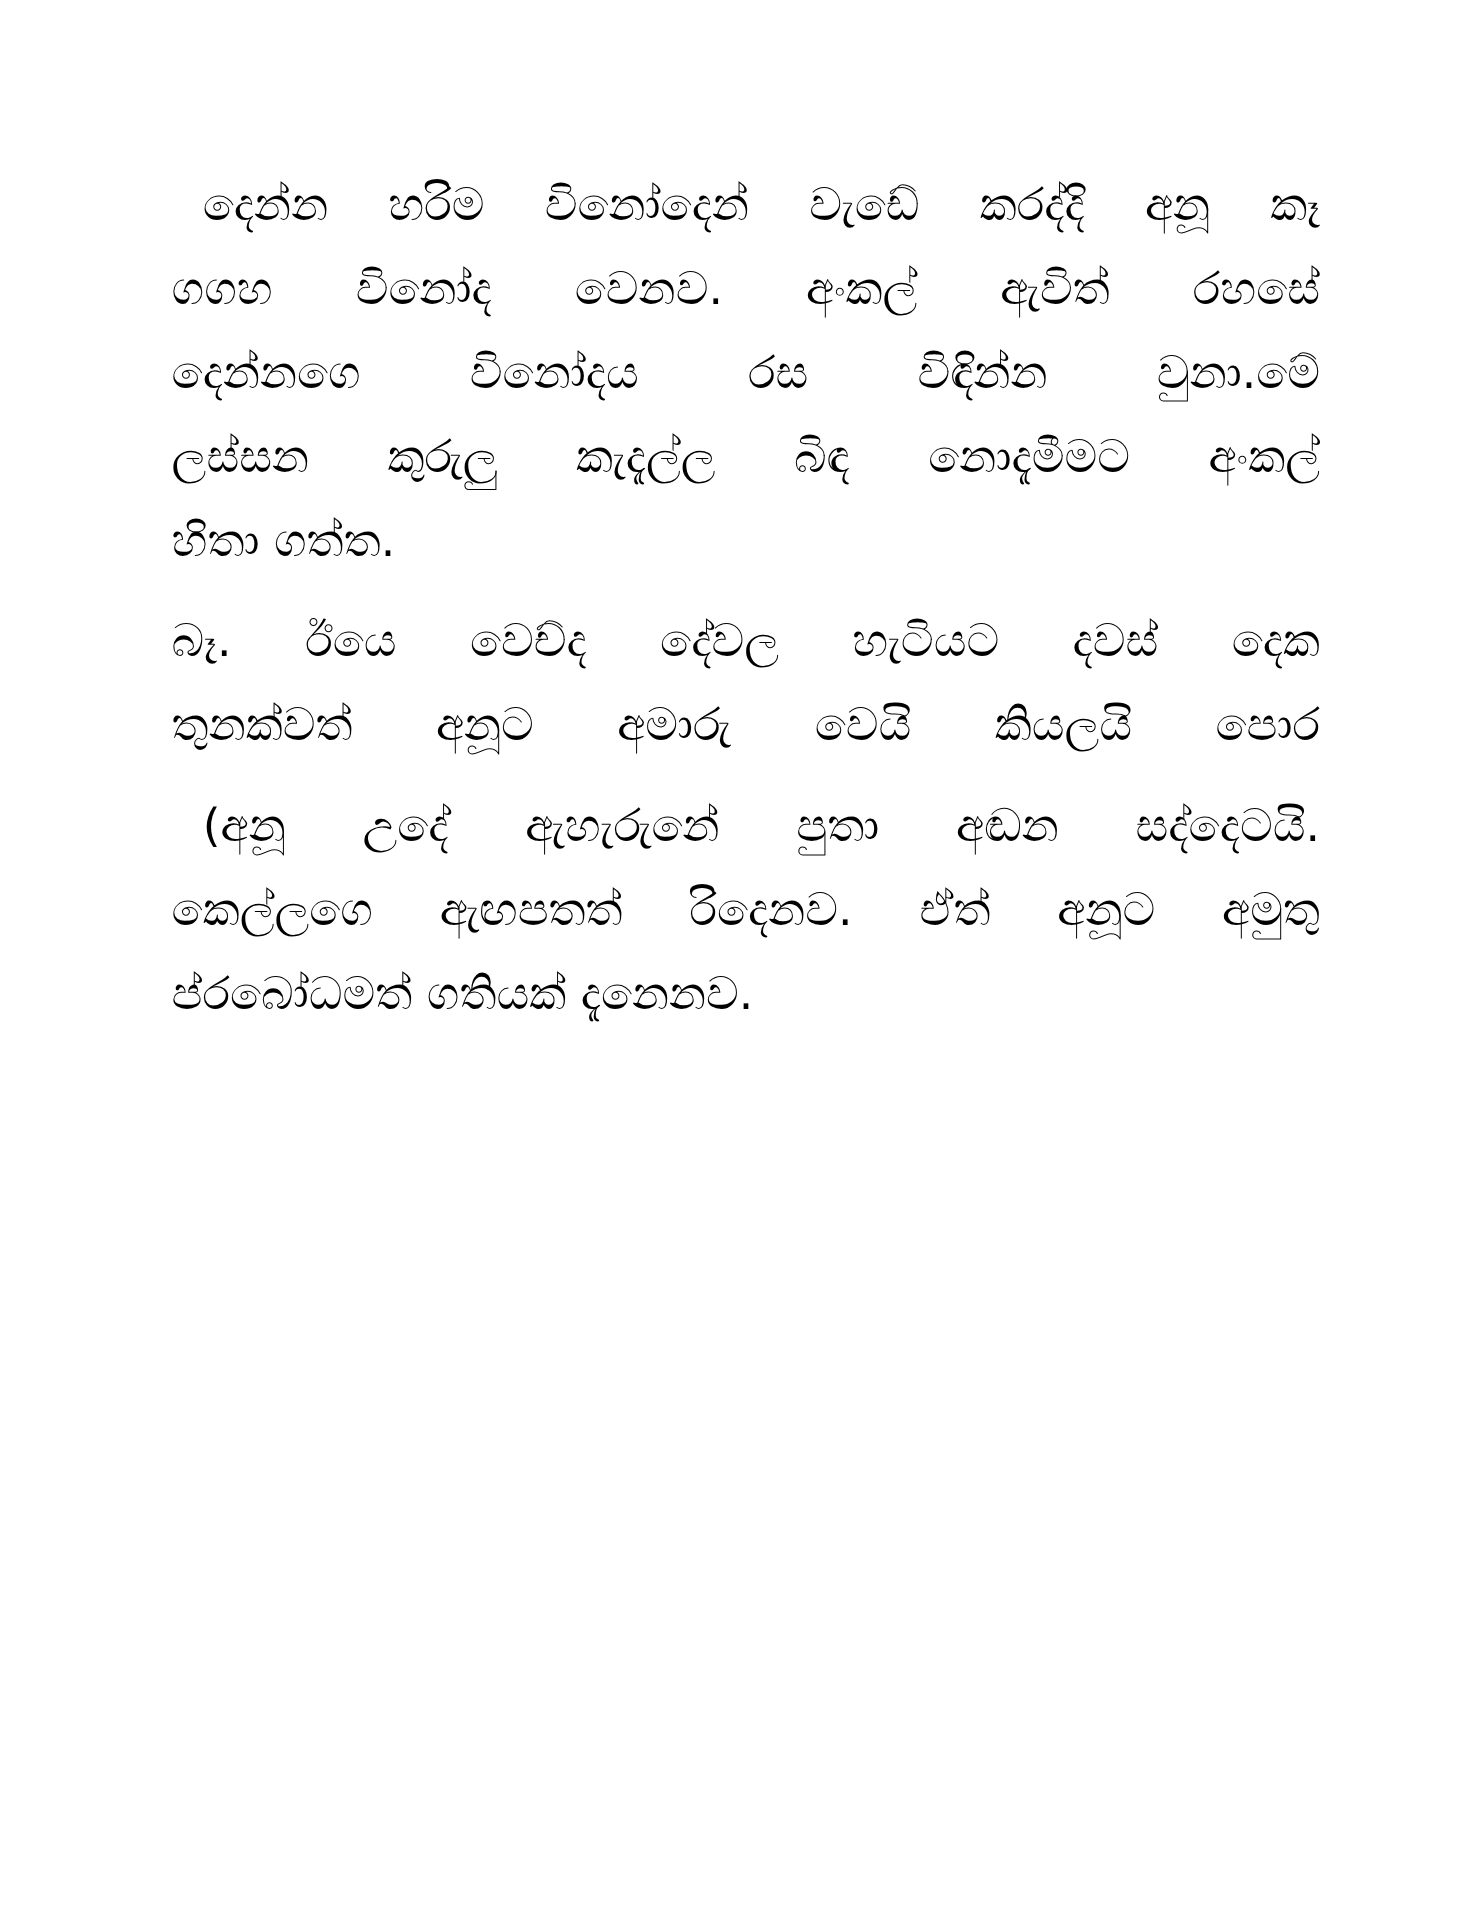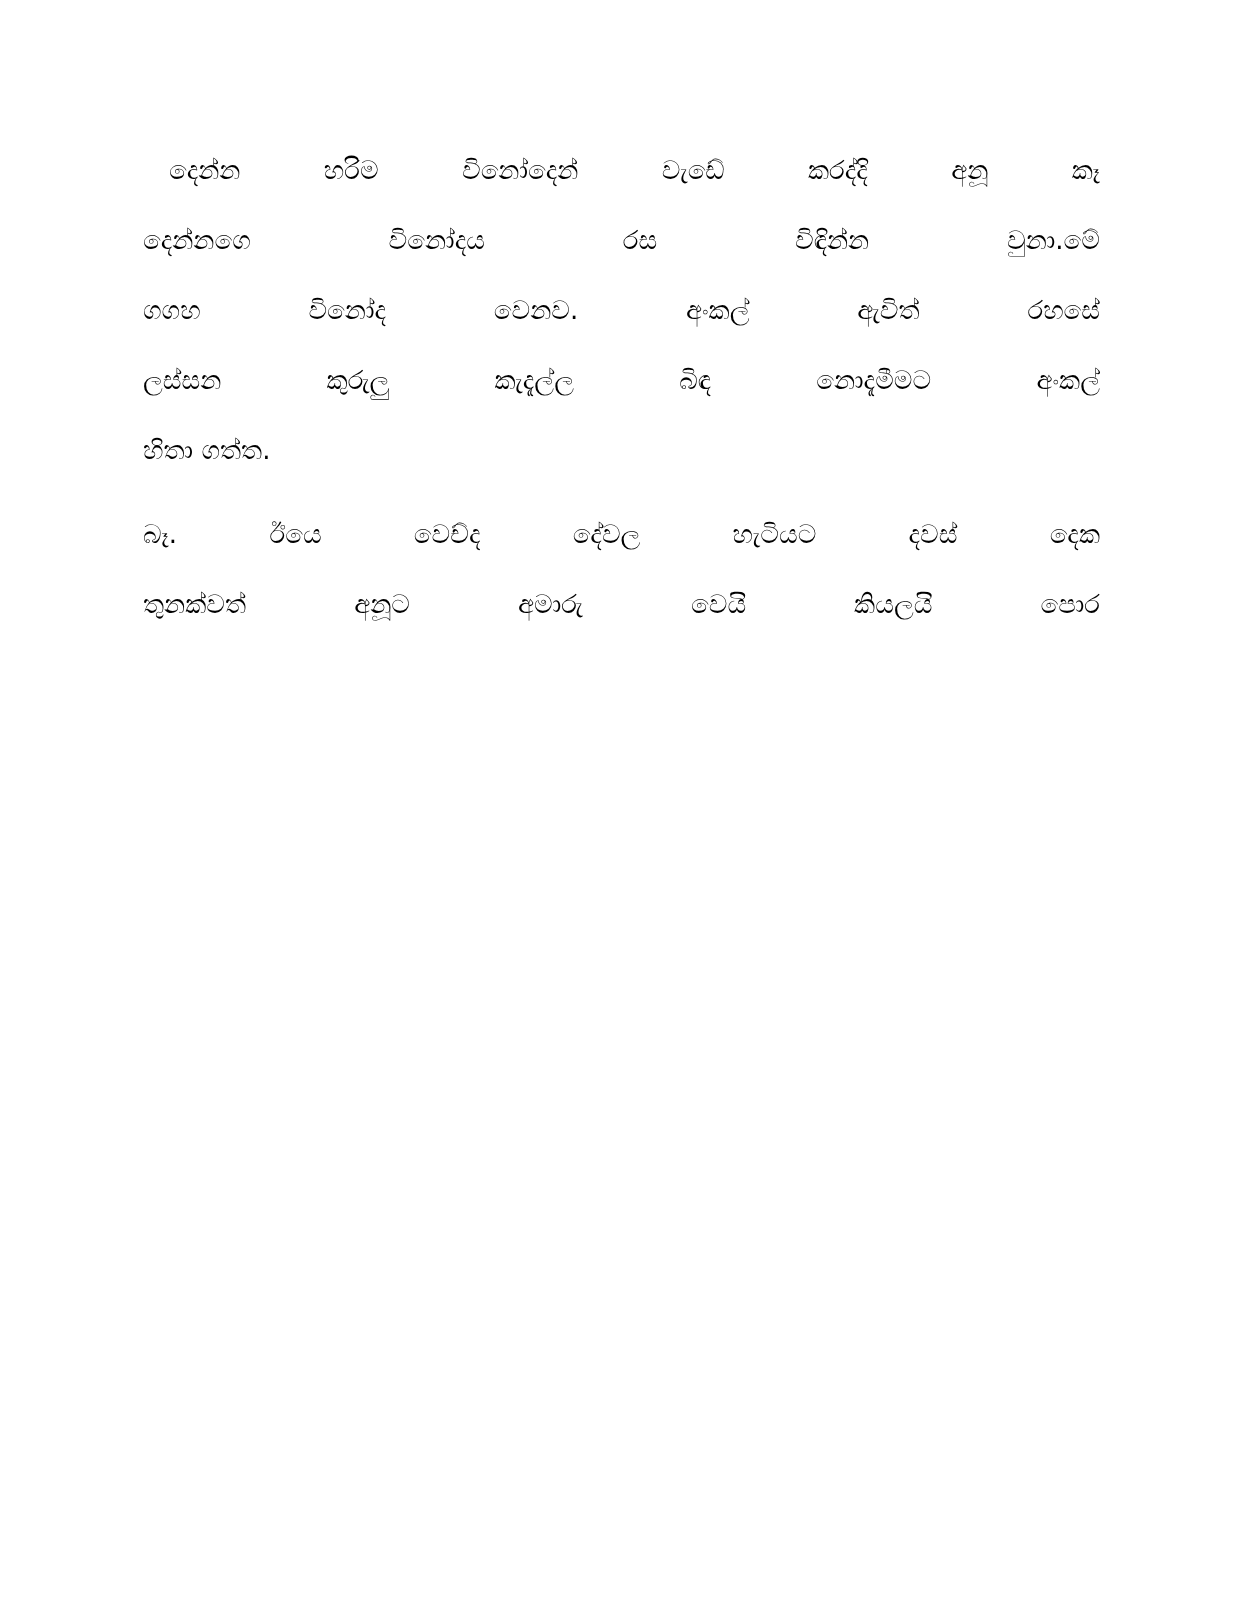--- a/index.html
+++ b/index.html
@@ -22,21 +22,21 @@
     padding: 135px 136px 0 143px;
   }
   .doc-body {
     width: 100%;
   }
   .paragraph {
     margin: 0 0 14px 0;
     padding: 0;
   }
   .line {
-    font-size: 26px;
+    font-size: 38px;
     line-height: 70px;
     color: #000000;
     white-space: normal;
     text-align: justify;
     
     text-align-last: justify;
   }
   .line.first {
     text-indent: 26px;
   }
@@ -45,23 +45,28 @@
     text-align-last: left;
   }
 </style>
 </head>
 <body>
 
 <div class="page">
   <div class="doc-body">
       <div class="paragraph">
         <div class="line first">දෙන්න හරිම විනෝදෙන් වැඩේ කරද්දි අනූ කෑ</div>
+        <div class="line">ගගහ විනෝද වෙනව. අංකල් ඇවිත් රහසේ</div>
         <div class="line">දෙන්නගෙ විනෝදය රස විඳින්න වුනා.මේ</div>
-        <div class="line">ගගහ විනෝද වෙනව. අංකල් ඇවිත් රහසේ</div>
         <div class="line">ලස්සන කුරුලු කැදැල්ල බිඳ නොදැමීමට අංකල්</div>
         <div class="line last">හිතා ගත්ත.</div>
       </div>
       <div class="paragraph">
         <div class="line">බෑ. ඊයෙ වෙච්ද දේවල හැටියට දවස් දෙක</div>
         <div class="line">තුනක්වත් අනූට අමාරු වෙයි කියලයි පොර</div>
       </div>
+      <div class="paragraph">
+        <div class="line first">(අනූ උදේ ඇහැරුනේ පුතා අඬන සද්දෙටයි.</div>
+        <div class="line">කෙල්ලගෙ ඇඟපතත් රිදෙනව. ඒත් අනූට අමුතු</div>
+        <div class="line last">ප්රබෝධමත් ගතියක් දැනෙනව.</div>
+      </div>
     </div>
 </div>
 
 </body></html>

